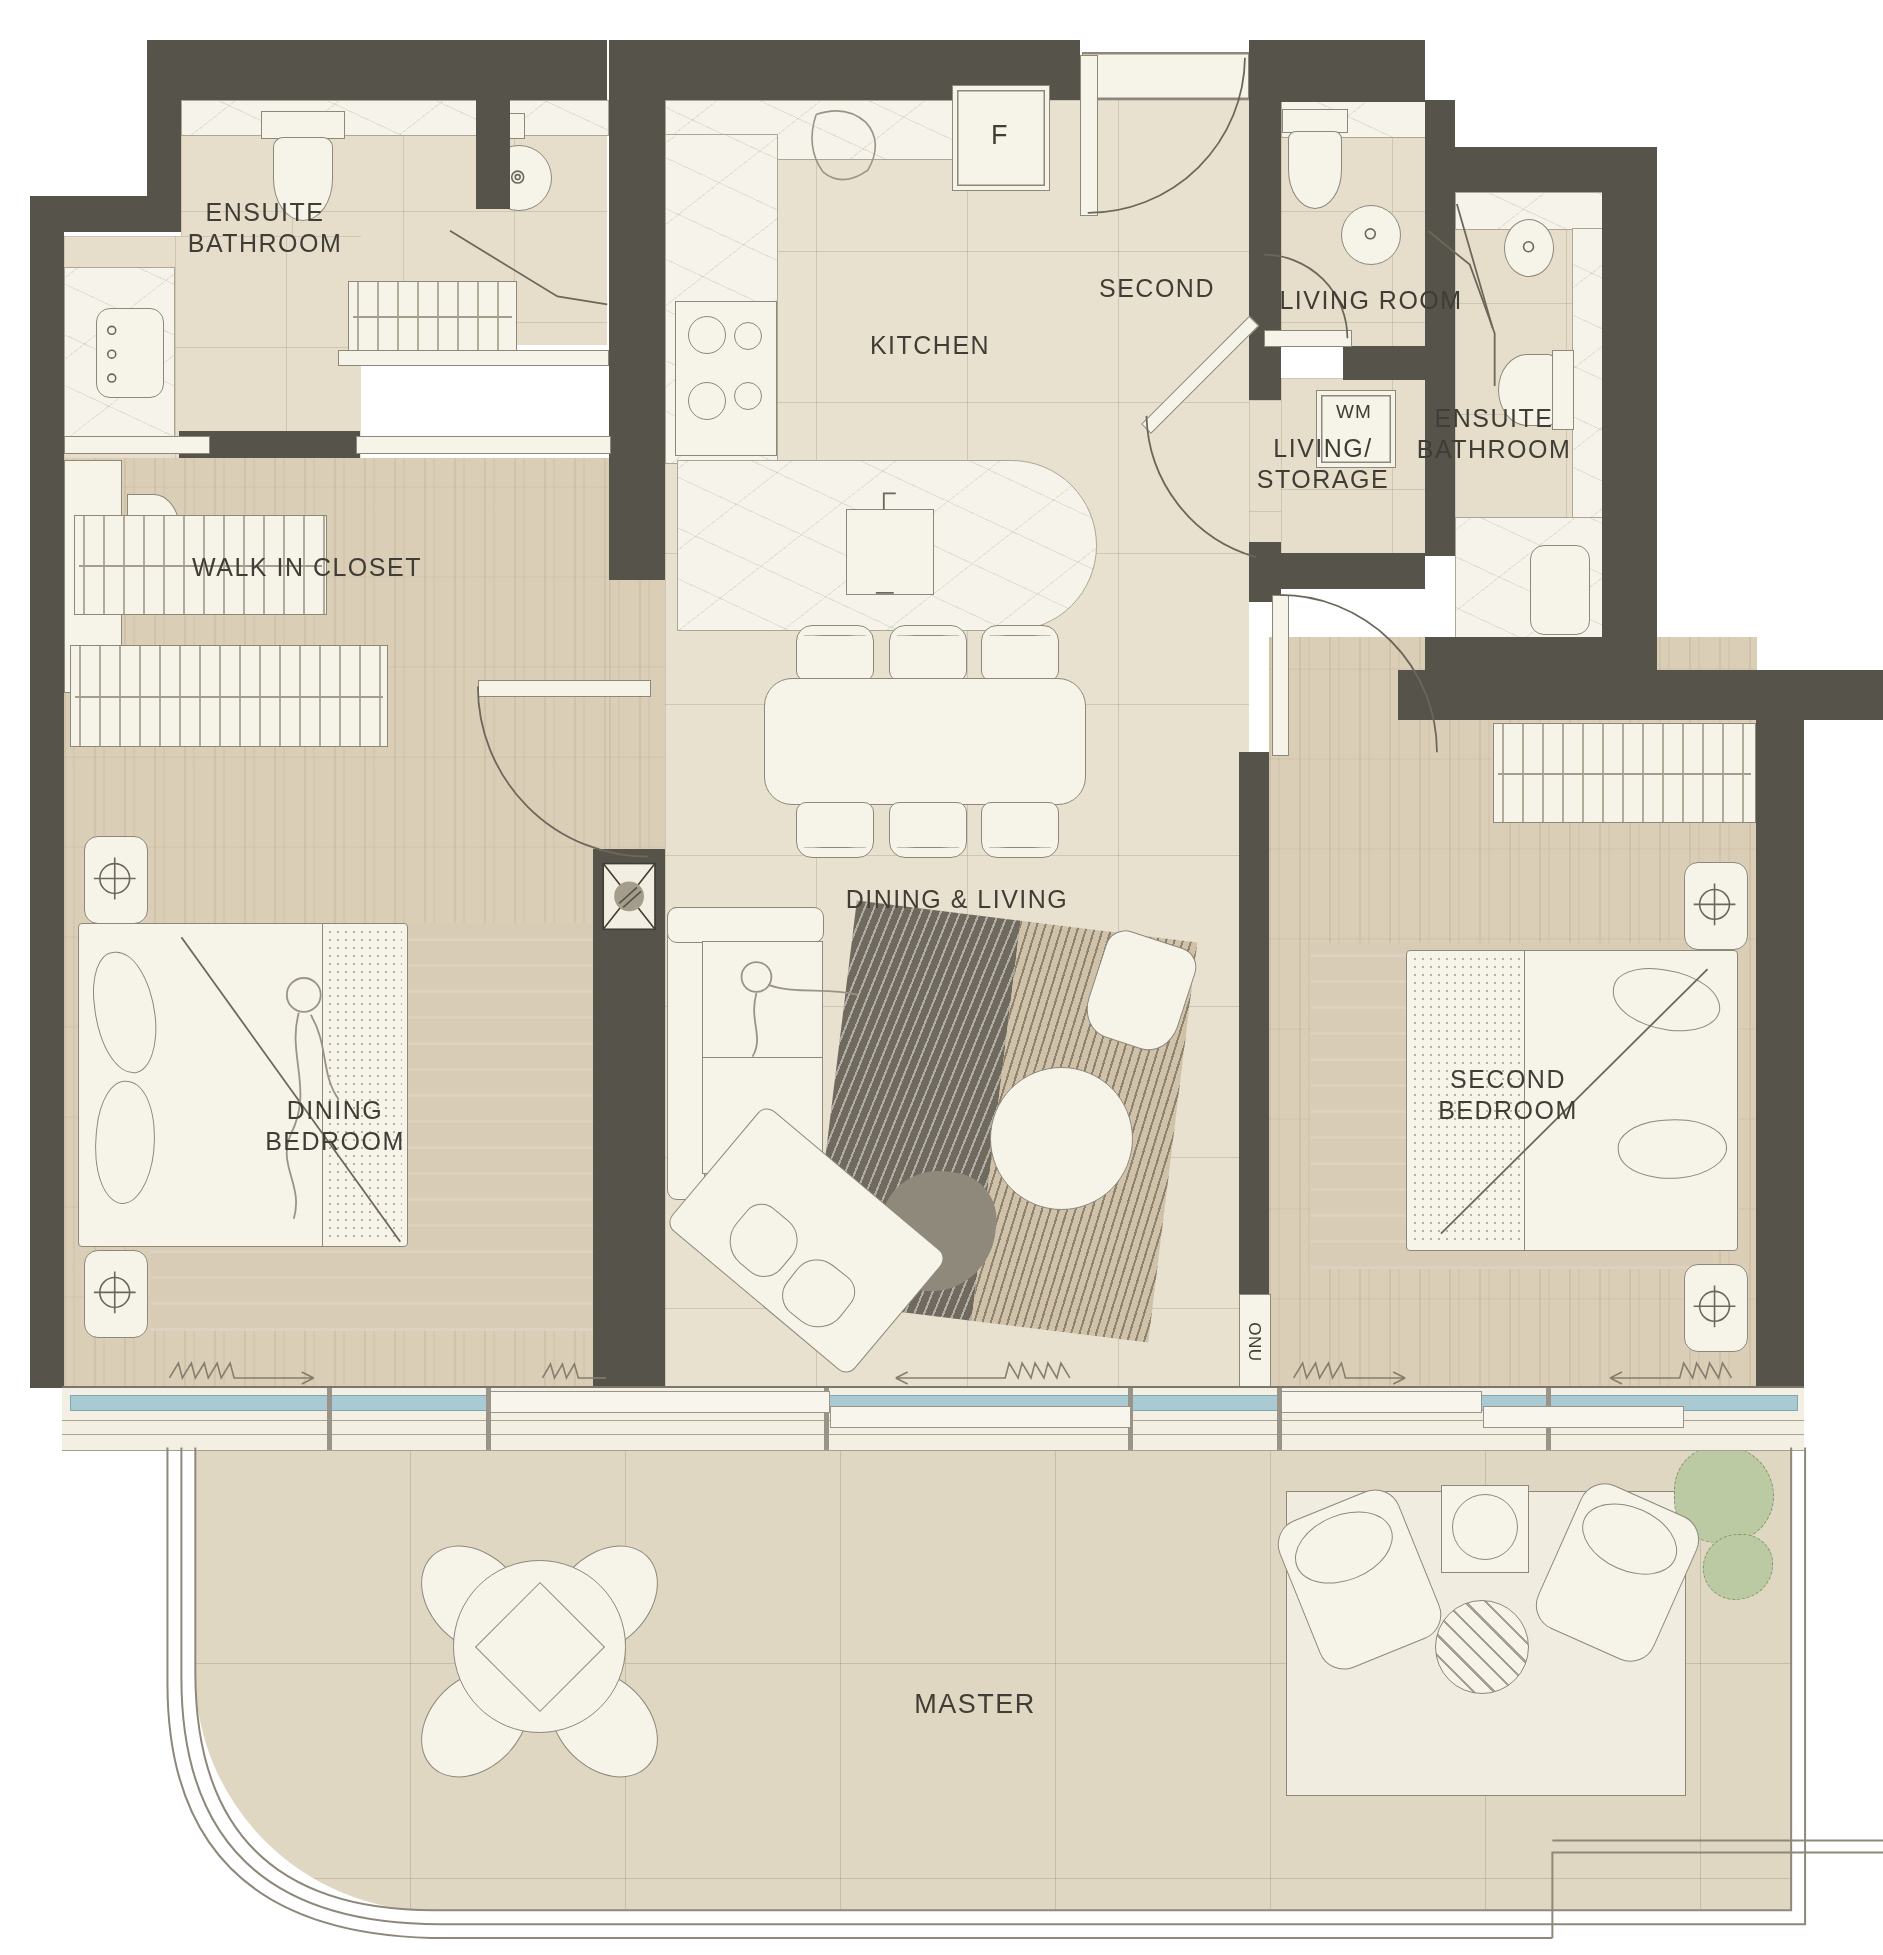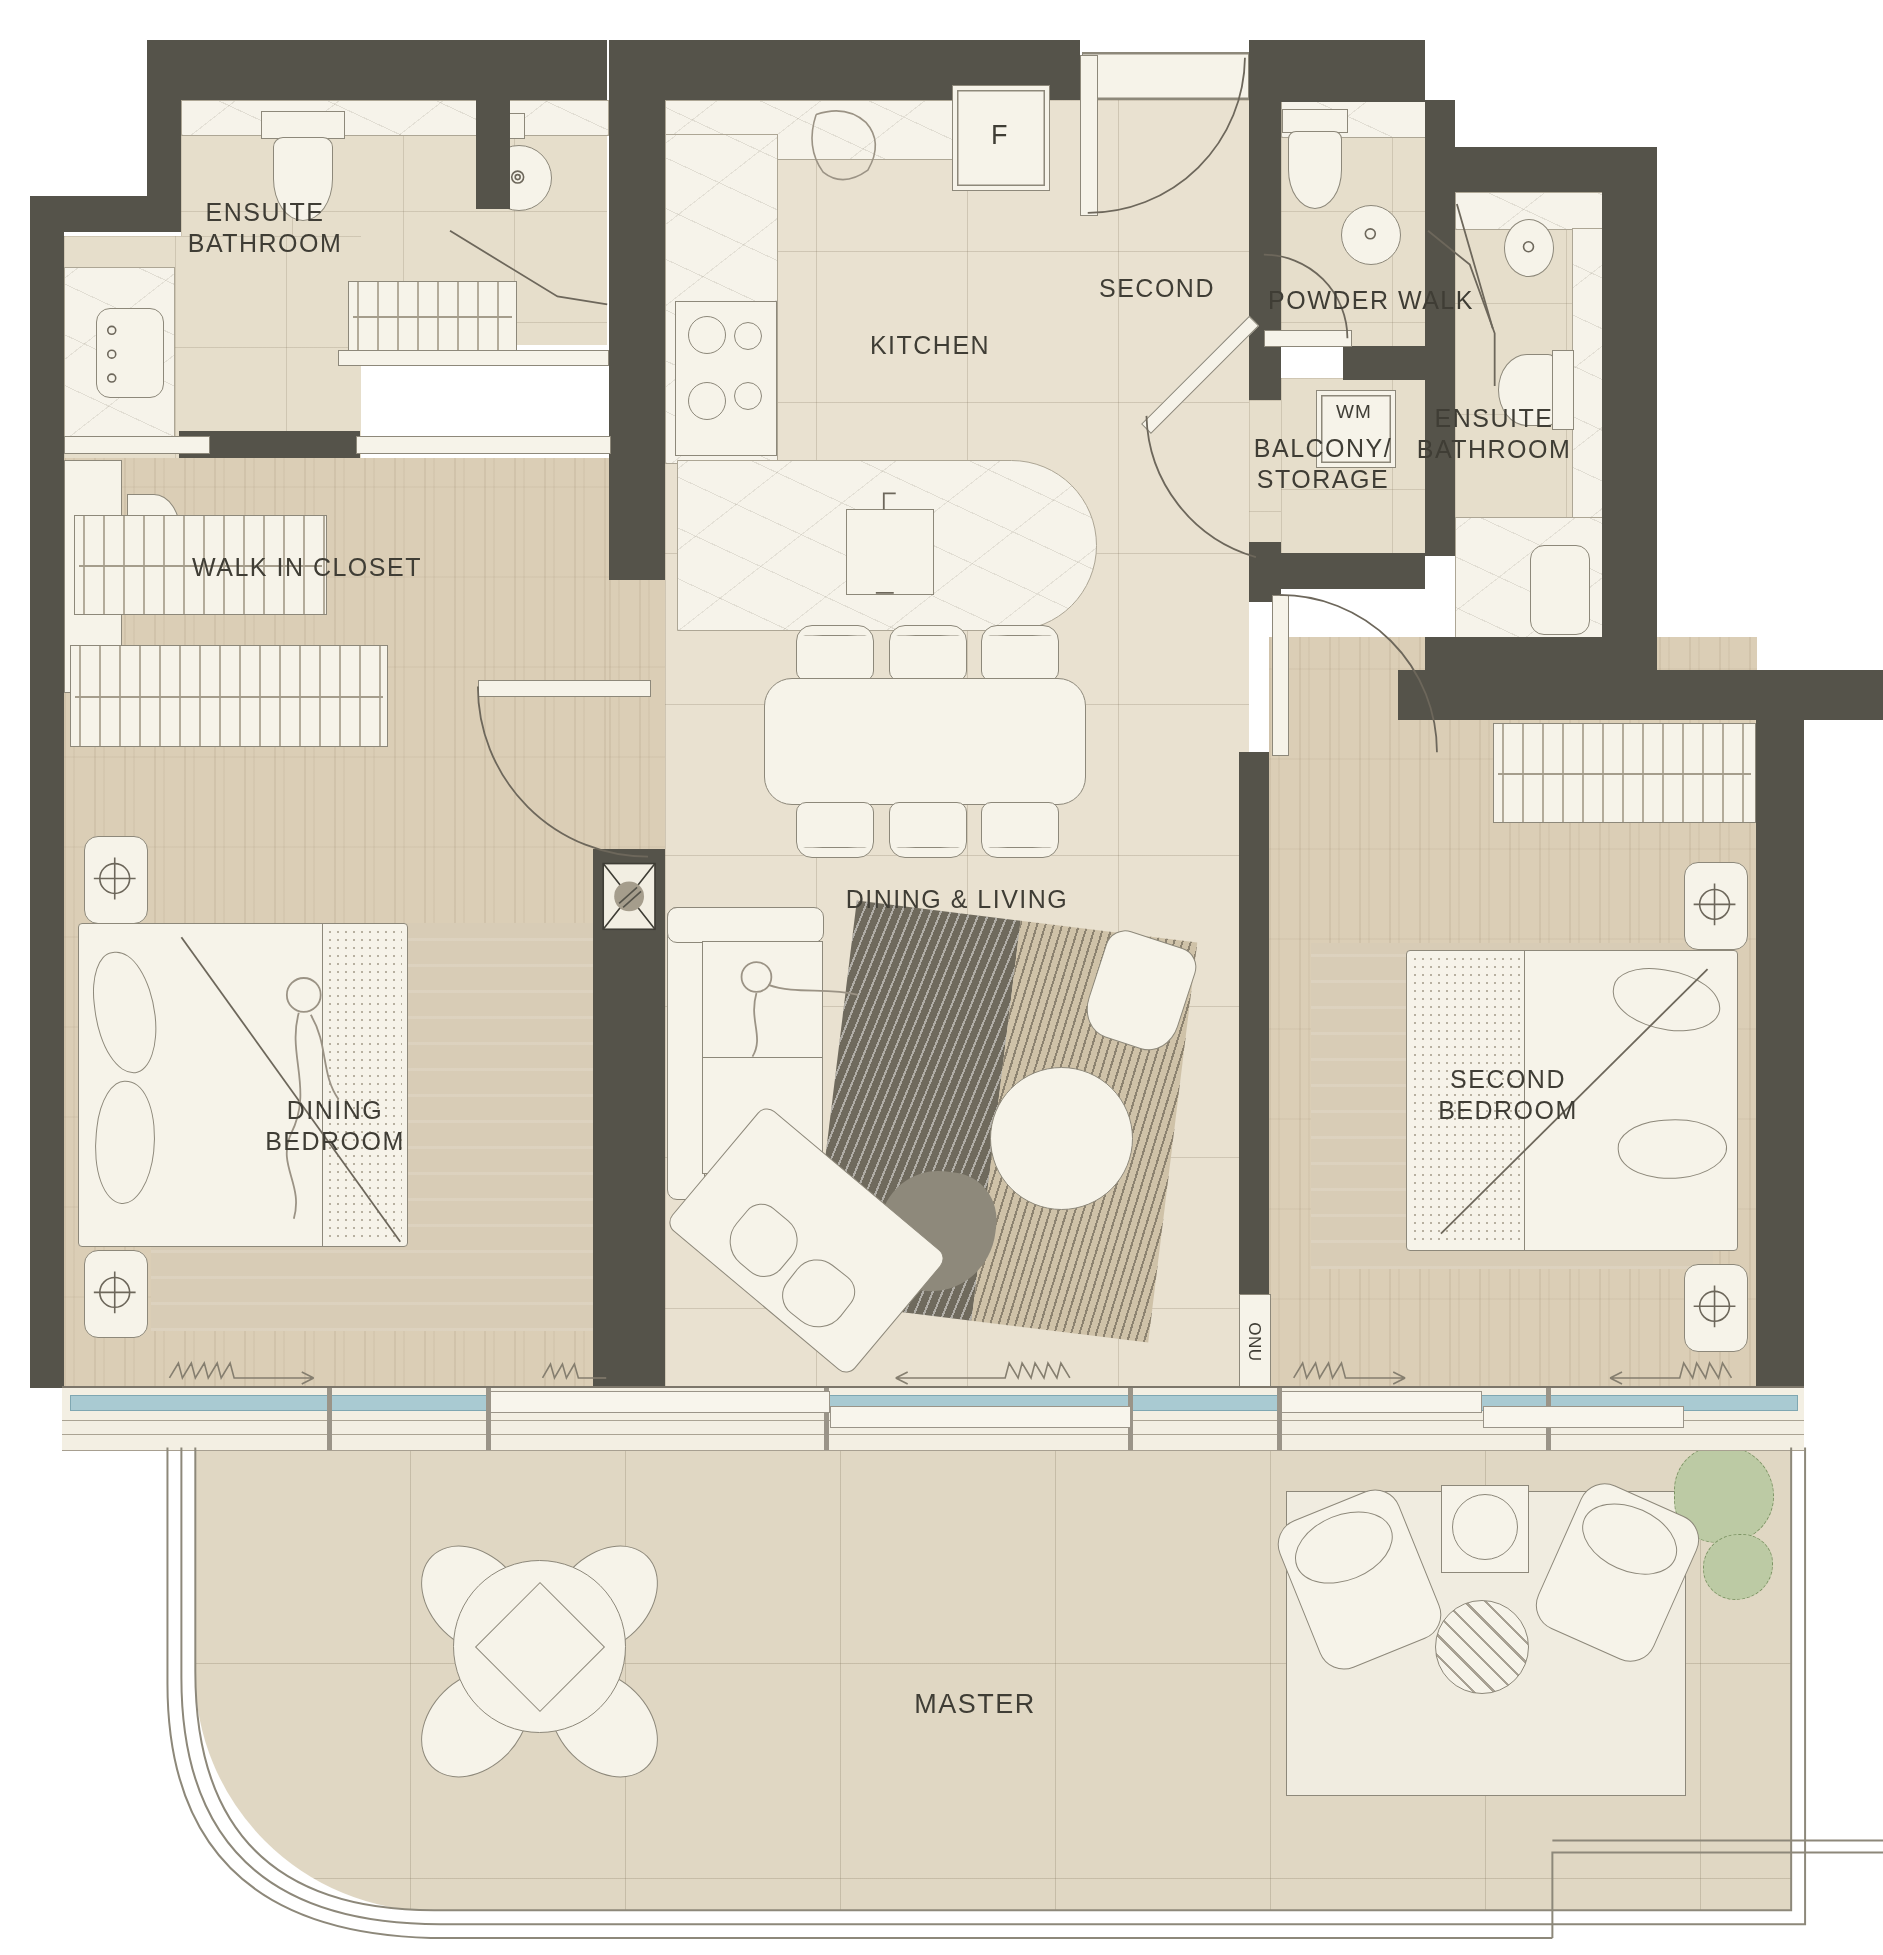--- a/index.html
+++ b/index.html
@@ -311,22 +311,22 @@
       <path d="M 168 1455 V 1692 Q 168 1948 448 1948 H 1560"></path>
       <path d="M 1560 1948 V 1862 H 1893 M 1560 1850 H 1893"></path>
     </g>
   </svg>
 
   <div class="lbl" style="left:265px;top:228px;">ENSUITE
 BATHROOM</div>
   <div class="lbl" style="left:307px;top:568px;">WALK IN CLOSET</div>
   <div class="lbl" style="left:930px;top:346px;">KITCHEN</div>
   <div class="lbl" style="left:1157px;top:289px;">SECOND</div>
-  <div class="lbl" style="left:1371px;top:301px;">POWDER WALK</div>
-  <div class="lbl" style="left:1323px;top:464px;">BALCONY/
+  <div class="lbl" style="left:1371px;top:301px;">LIVING ROOM</div>
+  <div class="lbl" style="left:1323px;top:464px;">LIVING/
 STORAGE</div>
   <div class="lbl" style="left:1494px;top:434px;">ENSUITE
 BATHROOM</div>
   <div class="lbl" style="left:335px;top:1126px;">DINING
 BEDROOM</div>
   <div class="lbl" style="left:957px;top:900px;">DINING &amp; LIVING</div>
   <div class="lbl" style="left:1508px;top:1095px;">SECOND
 BEDROOM</div>
   <div class="lbl big" style="left:975px;top:1705px;">MASTER</div>
   <div class="lbl big" style="left:1000px;top:136px;">F</div>

